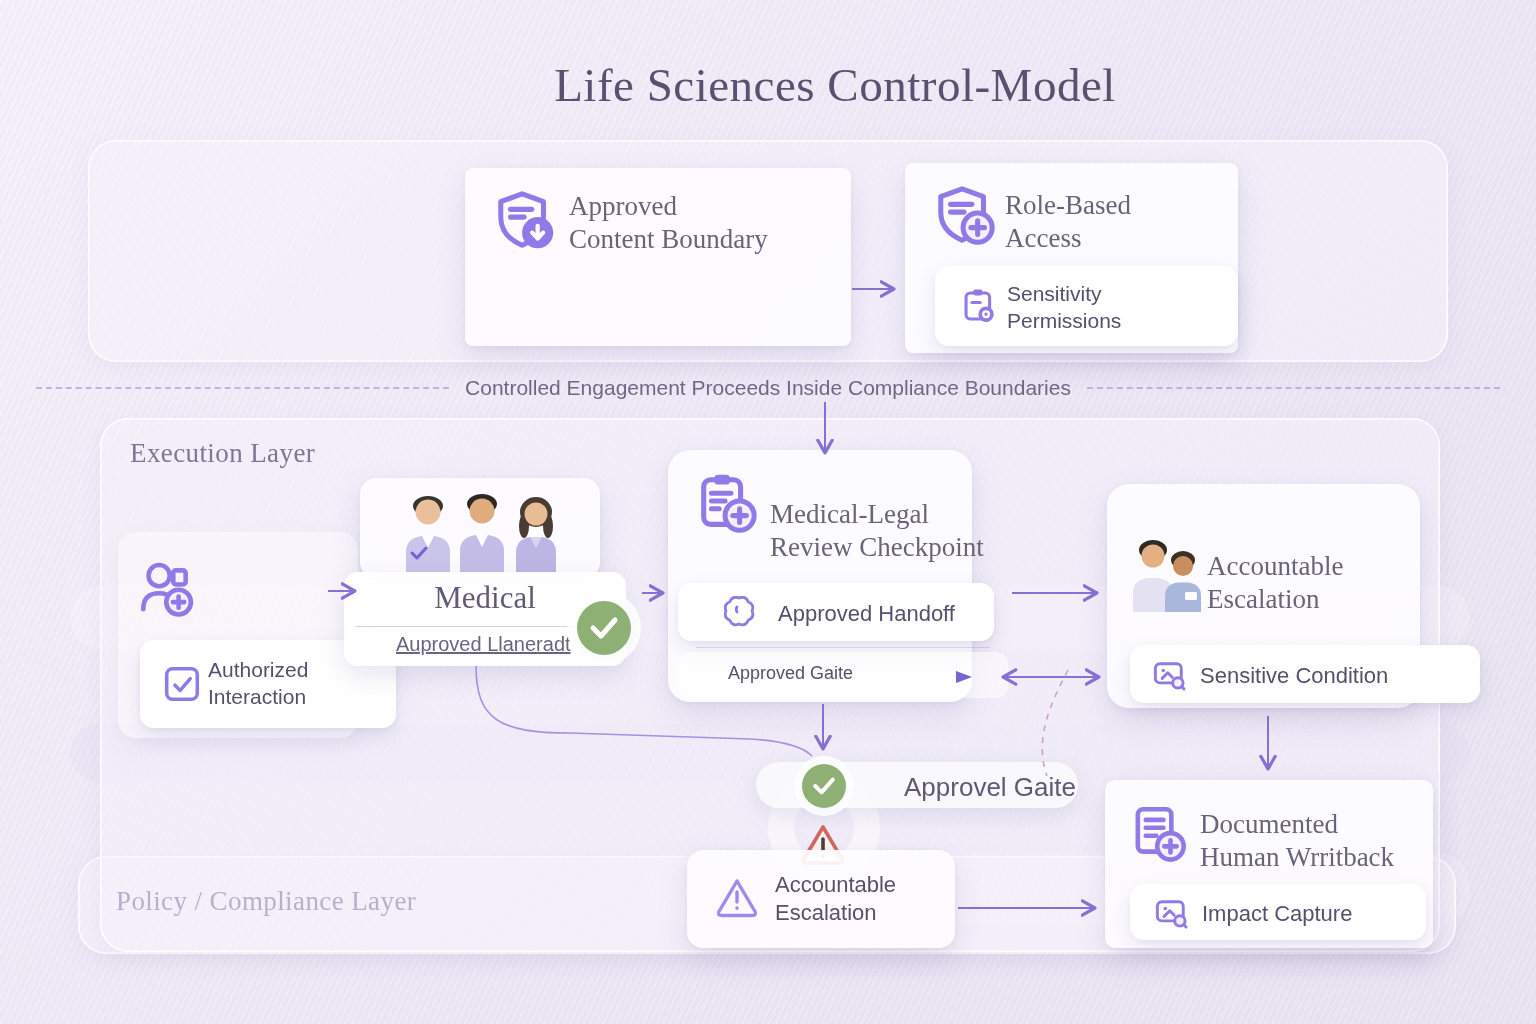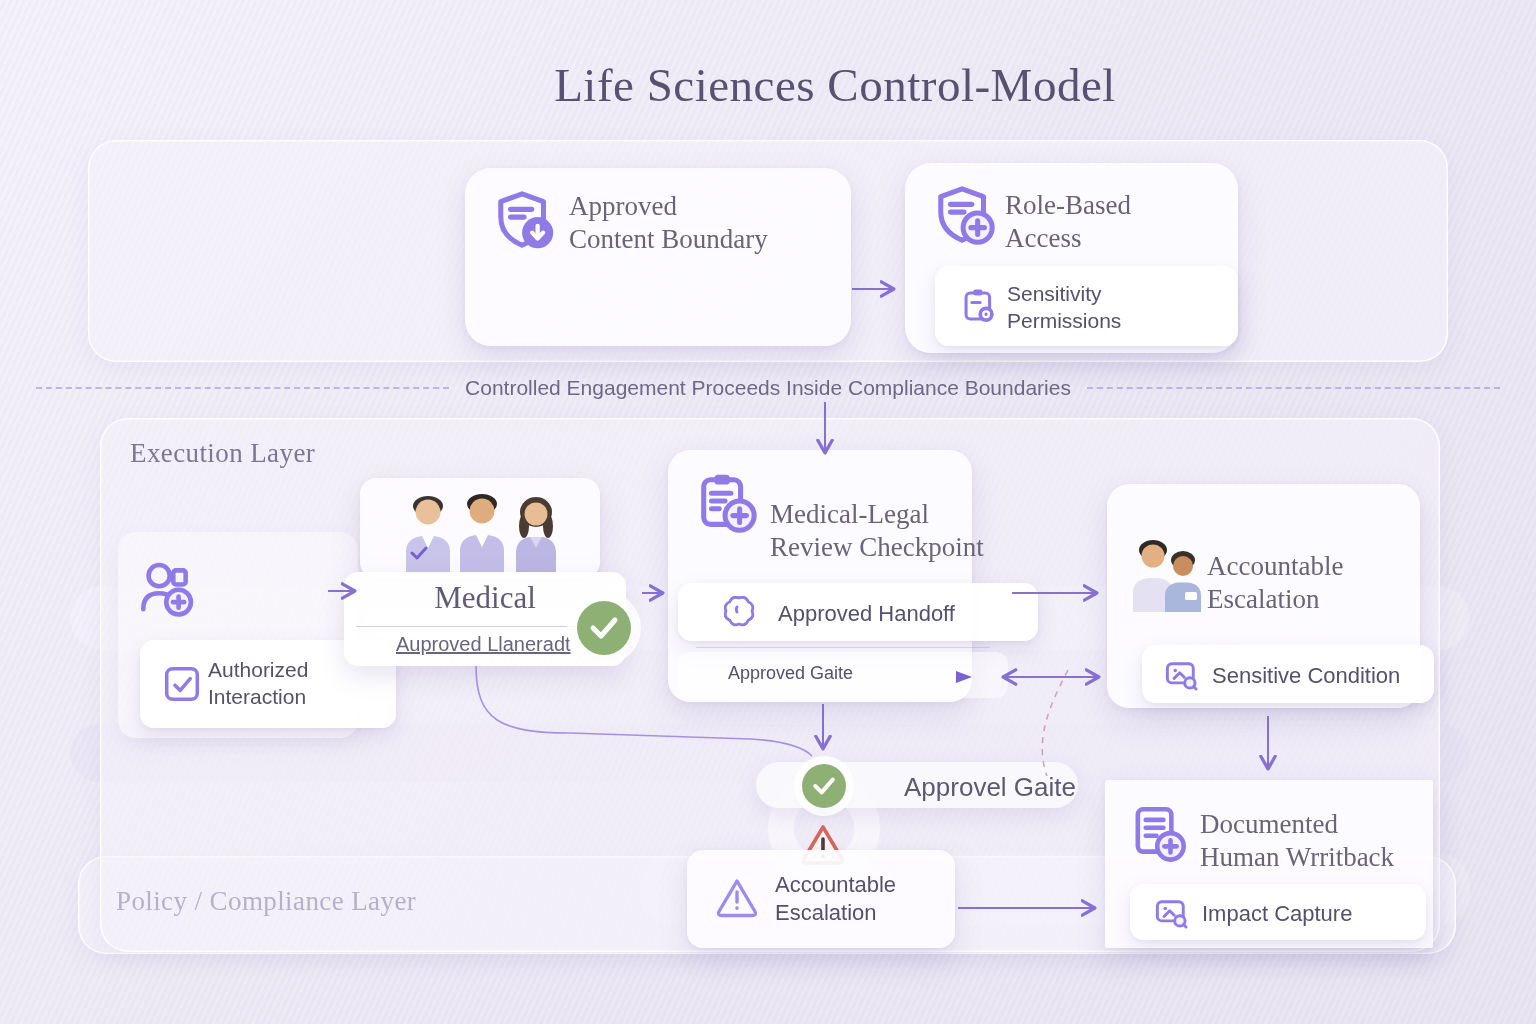--- a/index.html
+++ b/index.html
@@ -21,21 +21,21 @@
     font-size:47px;color:#585271;letter-spacing:.5px;}
 
   .panel{border-radius:28px;background:rgba(245,242,251,.55);
     box-shadow:inset 0 0 0 1.5px rgba(255,255,255,.85),0 6px 22px rgba(128,116,180,.08);}
   .panel.faint{background:rgba(247,245,252,.42);}
   .layer-label{font-size:27px;color:#8d87a8;letter-spacing:.4px;}
   .layer-label.dim{color:#b6b0c9;}
 
   .ribbon{border-radius:34px;}
 
-  .card{background:rgba(253,252,255,.93);border-radius:26px;
+  .card{background:rgba(253,252,255,.93);border-radius:8px;
     box-shadow:0 12px 30px rgba(120,108,170,.16),0 2px 6px rgba(120,108,170,.08);}
   .subcard{background:rgba(255,255,255,.96);border-radius:14px;
     box-shadow:0 8px 20px rgba(120,108,170,.15),0 2px 5px rgba(120,108,170,.07);}
   .ghost{background:rgba(255,255,255,.42);border-radius:18px;
     box-shadow:0 8px 22px rgba(120,108,170,.08);}
 
   .node-title{font-size:27px;line-height:1.24;color:#6b6378;}
   .sub-label{font-size:21px;line-height:1.28;color:#56506c;}
 
   .divider-row{left:0;top:374px;width:1536px;height:28px;display:flex;align-items:center;gap:16px;padding:0 36px;box-sizing:border-box;}
@@ -205,21 +205,21 @@
           <line x1="9" y1="16" x2="16" y2="16"></line>
           <line x1="9" y1="20" x2="13" y2="20"></line>
         <circle cx="23.5" cy="23.5" r="7.5" fill="#f4f0fd"></circle>
         <line x1="23.5" y1="20" x2="23.5" y2="27"></line>
           <line x1="20" y1="23.5" x2="27" y2="23.5"></line>
       </svg>
     </span>
     <div class="abs serif node-title pre" style="left:102px;top:48px;width:250px;">Medical-Legal
 Review Checkpoint</div>
   </div>
-  <div class="abs subcard" style="left:678px;top:583px;width:316px;height:58px;padding-left:44px;">
+  <div class="abs subcard" style="left:678px;top:583px;width:316px;height:58px;">
     <span class="abs" style="left:46px;top:13px;">
       <svg class="icon" width="34" height="34" viewBox="0 0 34 34" fill="none" stroke="#8f7ae8" stroke-width="2.8" stroke-linecap="round" stroke-linejoin="round">
         <path d="M28,15 Q30.7,21.5 24.2,24.2 Q21.5,30.7 15,28 Q8.5,30.7 5.8,24.2 Q-0.7,21.5 2,15 Q-0.7,8.5 5.8,5.8 Q8.5,-0.7 15,2 Q21.5,-0.7 24.2,5.8 Q30.7,8.5 28,15 Z"></path>
         <path d="M13,11 Q11.5,13.5 13,16"></path>
       </svg>
     </span>
     <span class="abs sub-label" style="left:100px;top:17px;font-size:22px;">Approved Handoff</span>
   </div>
   <div class="abs gate-row-band" style="left:678px;top:652px;width:330px;height:46px;">
     <div class="abs" style="left:18px;top:-5px;width:294px;border-top:1px solid rgba(160,150,200,.35);"></div>
@@ -238,21 +238,21 @@
             <ellipse cx="58" cy="22" rx="12" ry="9" fill="#3b2f28"></ellipse>
             <circle cx="58" cy="28" r="10" fill="#c98e5f"></circle>
         <path d="M40,74 L40,58 Q40,46 53,44.5 L63,44.5 Q76,46 76,58 L76,74 Z" fill="#a9b7dd"></path>
         <rect x="60" y="54" width="12" height="8" rx="1.5" fill="#ffffff"></rect>
           </g>
       </svg>
     </span>
     <div class="abs serif node-title pre" style="left:100px;top:66px;width:200px;">Accountable
 Escalation</div>
   </div>
-  <div class="abs subcard" style="left:1130px;top:645px;width:292px;height:58px;margin-left:12px;">
+  <div class="abs subcard" style="left:1130px;top:645px;width:350px;height:58px;">
     <span class="abs" style="left:22px;top:12px;">
       <svg class="icon" width="36" height="36" viewBox="0 0 32 32" fill="none" stroke="#8f7ae8" stroke-width="2.6" stroke-linecap="round" stroke-linejoin="round">
         <rect x="3" y="6" width="23" height="17" rx="4"></rect>
         <circle cx="10" cy="12" r="1.6" fill="#8f7ae8" stroke="none"></circle>
         <path d="M9,19 L14,14 L18,18"></path>
         <circle cx="23" cy="23" r="4.6" fill="#f4f0fd"></circle>
         <line x1="26.2" y1="26.2" x2="28.5" y2="28.5"></line>
       </svg>
     </span>
     <span class="abs sub-label" style="left:70px;top:17px;font-size:22px;">Sensitive Condition</span>
@@ -284,21 +284,21 @@
         <g stroke-linecap="round">
             <line x1="24" y1="16" x2="24" y2="26"></line>
             <line x1="24" y1="32" x2="24" y2="32.2"></line>
           </g>
       </svg>
     </span>
     <div class="abs sub-label pre" style="left:88px;top:21px;width:160px;font-size:22px;">Accountable
 Escalation</div>
   </div>
 
-  <div class="abs card" style="left:1105px;top:780px;width:328px;height:168px;border-radius:2px;">
+  <div class="abs card" style="left:1105px;top:780px;width:328px;height:168px;border-radius:10px;">
     <span class="abs" style="left:24px;top:24px;">
       <svg class="icon" width="60" height="60" viewBox="0 0 34 34" fill="none" stroke="#8f7ae8" stroke-width="2.6" stroke-linecap="round" stroke-linejoin="round">
         <rect x="5" y="3" width="19" height="24" rx="3"></rect>
         <line x1="9.5" y1="9" x2="19.5" y2="9"></line>
           <line x1="9.5" y1="13.5" x2="19.5" y2="13.5"></line>
           <line x1="9.5" y1="18" x2="15.5" y2="18"></line>
         <circle cx="23.5" cy="24" r="7.5" fill="#f4f0fd"></circle>
         <line x1="23.5" y1="20.5" x2="23.5" y2="27.5"></line>
           <line x1="20" y1="24" x2="27" y2="24"></line>
       </svg>

